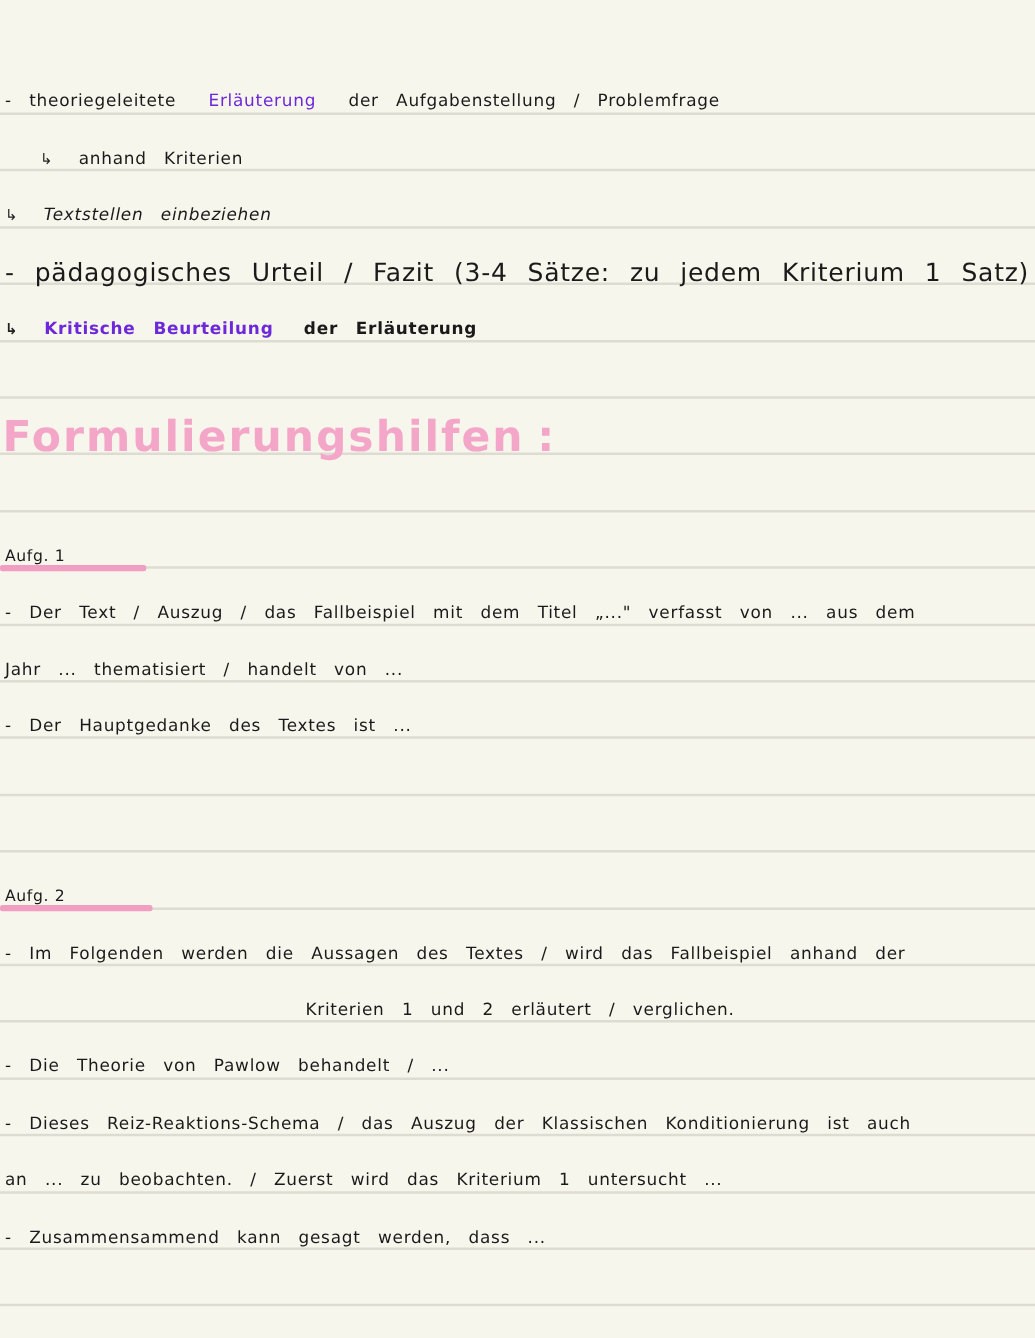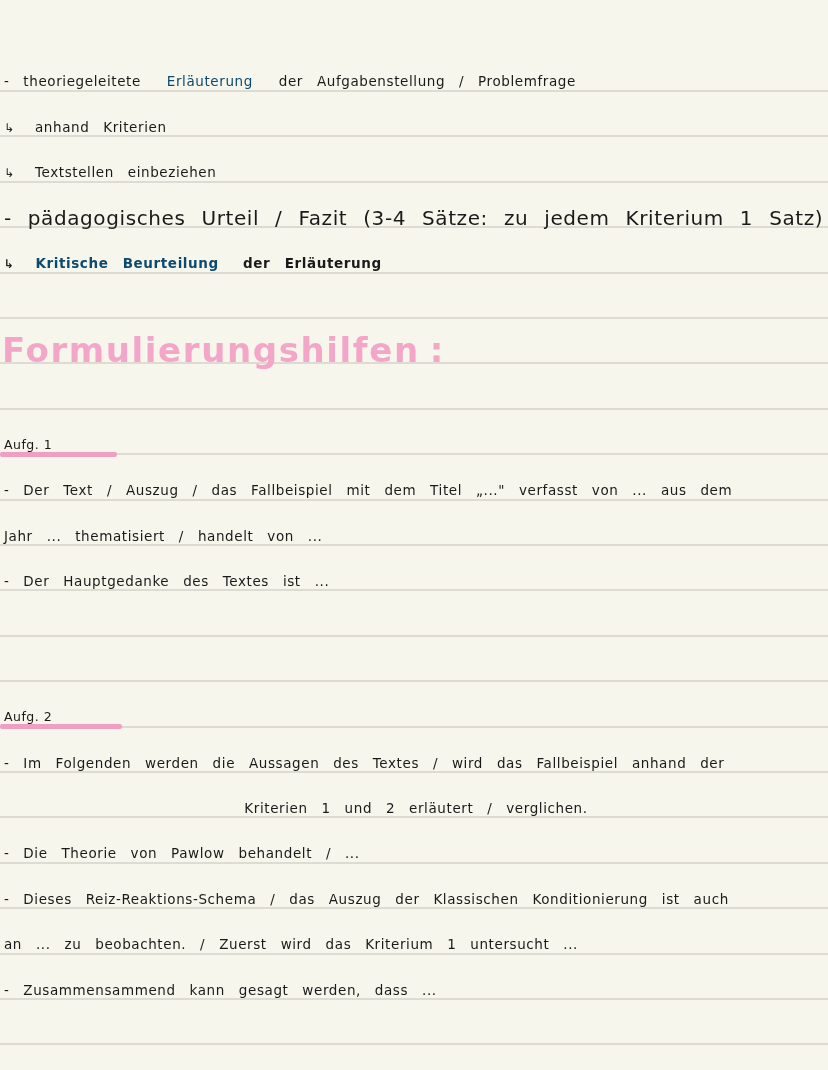--- a/index.html
+++ b/index.html
@@ -16,21 +16,21 @@
   }
   .rule {
     position: absolute; left: 0; width: 828px; height: 2px;
     background: #dedcd2;
   }
   .line {
     position: absolute; left: 4px; right: 0;
     font-size: 13.5px; letter-spacing: 0.6px; word-spacing: 9px;
     white-space: nowrap; line-height: 18px;
   }
-  .hl { color: #0c4a6e; }
+  .hl { color: #6d28d9; }
   .arrow { font-size: 12px; margin-right: 8px; color: #222; letter-spacing: -1px; }
   .title {
     position: absolute; left: 2px; top: 330px;
     font-family: "DejaVu Sans", sans-serif; font-weight: bold;
     font-size: 34px; letter-spacing: 1.6px; color: #f4a6c9;
   }
   .title .colon { margin-left: 10px; }
   .section-label {
     position: absolute; left: 4px; font-size: 12.5px; letter-spacing: 0.5px;
   }
@@ -67,26 +67,26 @@
       <div class="rule" style="top: 998px; background: rgb(222, 220, 210);"></div>
       <div class="rule" style="top: 1043px; background: rgb(222, 220, 210);"></div>
     </div>
 
   <div class="line" style="top:72px;">
     <span>- theoriegeleitete</span>
     <span class="hl" style="margin-left:12px;">Erläuterung</span>
     <span style="margin-left:12px;">der Aufgabenstellung / Problemfrage</span>
   </div>
 
-  <div class="line" style="top:118px;">
+  <div class="line" style="top:118px;margin-left:28px;">
     <span class="arrow">↳</span>
     <span>anhand Kriterien</span>
   </div>
 
-  <div class="line" style="top:163px;">
+  <div class="line" style="top:163px;font-style:italic;">
     <span class="arrow">↳</span>
     <span>Textstellen einbeziehen</span>
   </div>
 
   <div class="line" style="top:209px; font-size:20px;">
     <span>- pädagogisches Urteil / Fazit   (3-4 Sätze: zu jedem Kriterium 1 Satz)</span>
   </div>
 
   <div class="line" style="top:254px;font-weight:bold;">
     <span class="arrow">↳</span>

